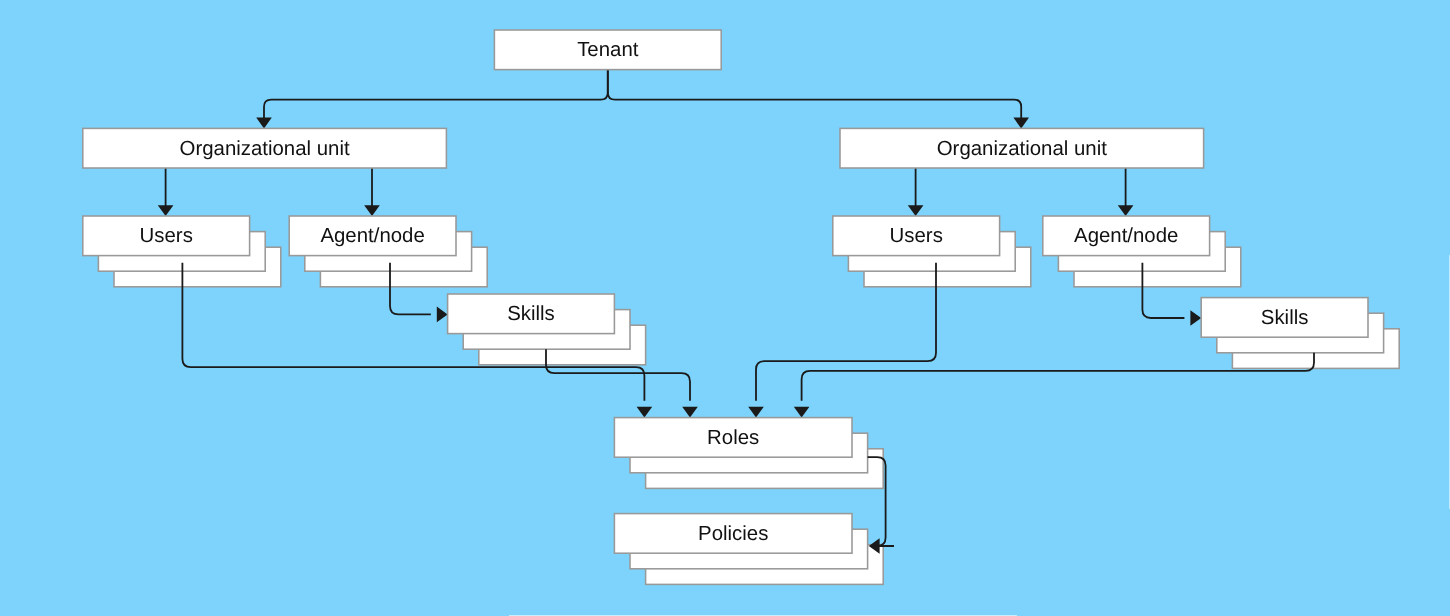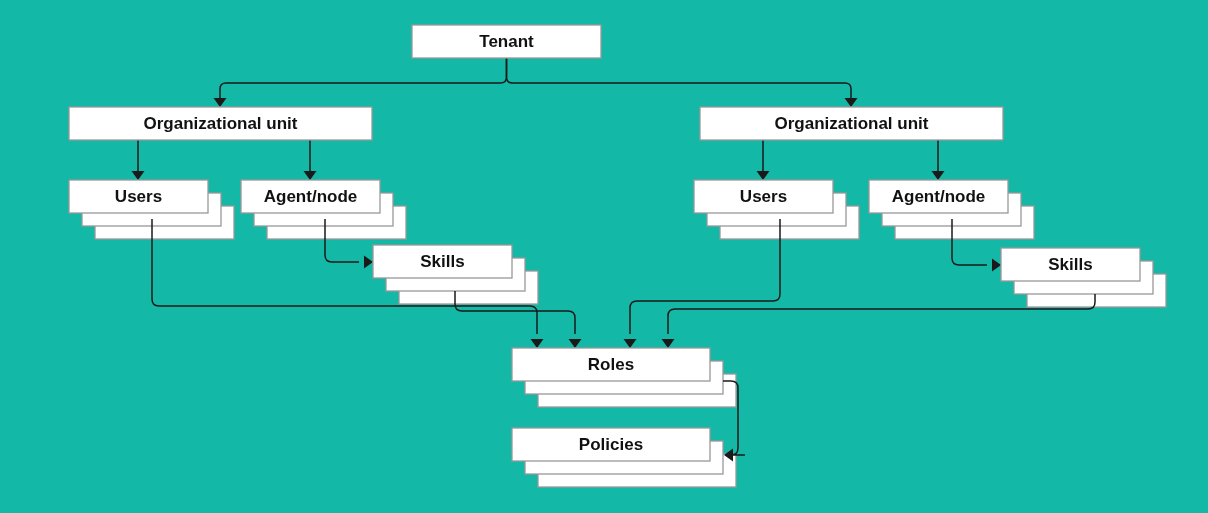--- a/index.html
+++ b/index.html
@@ -10,22 +10,21 @@
   body {
     width: 1208px;
     height: 513px;
     overflow: hidden;
     font-family: "Liberation Sans", sans-serif;
   }
   #diagram-root {
     position: relative;
     width: 1208px;
     height: 513px;
-    background: #14b8a6;
-    font-weight: bold;
+    background: #7dd3fc;
   }
   svg.canvas {
     position: absolute;
     top: 0;
     left: 0;
     width: 1208px;
     height: 513px;
     display: block;
   }
   .node-rect {

